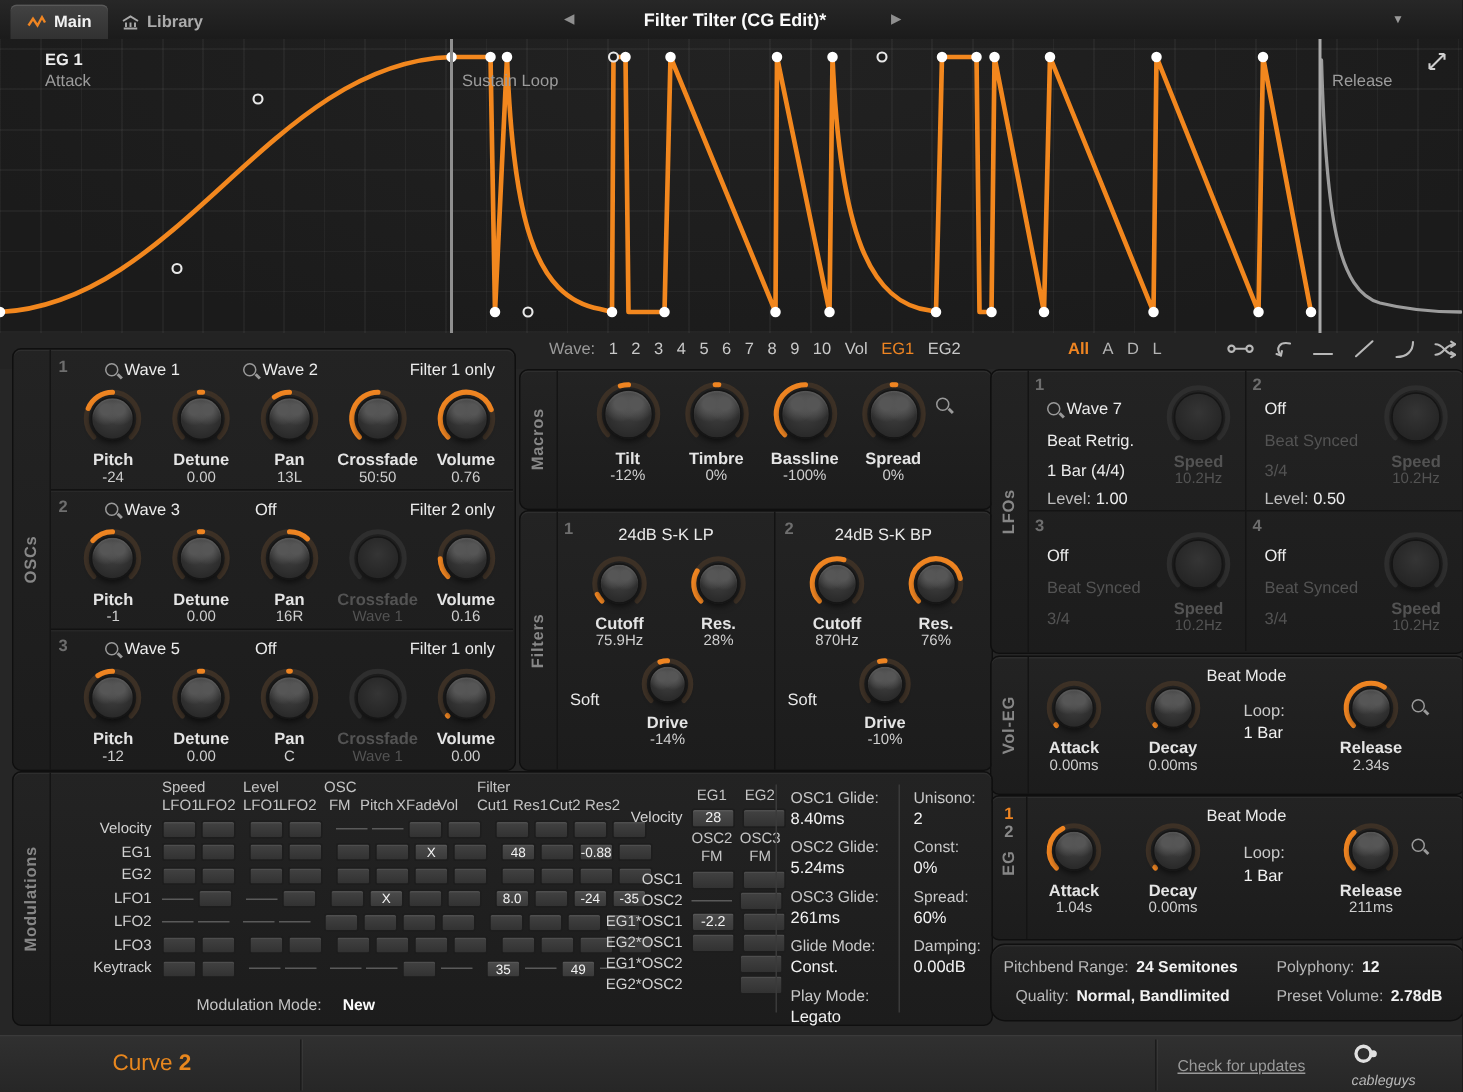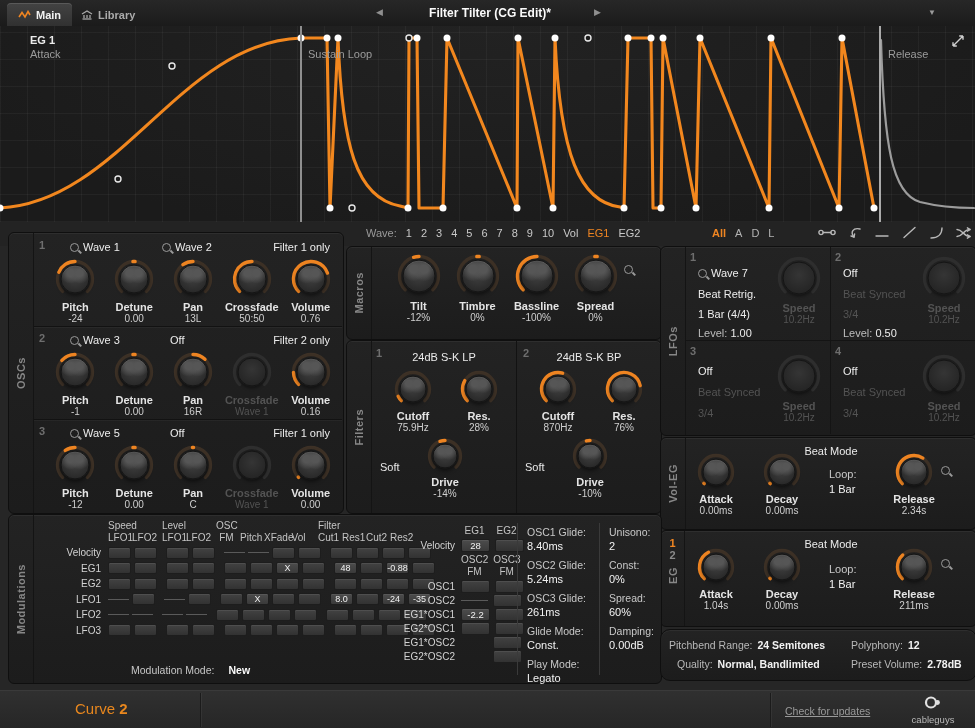--- a/index.html
+++ b/index.html
@@ -107,21 +107,21 @@
   .vdiv{position:absolute;width:1px;background:#3a3a3a;}
   
   .set-pair{position:absolute;font-size:10.5px;color:#b8b8b8;white-space:nowrap;}
   .set-pair .sval{color:#f2f2f2;font-weight:700;margin-left:5px;}
   
   .footer{position:absolute;left:0;top:690px;width:100%;height:38px;background:linear-gradient(#303030,#262626);border-top:1px solid #3a3a3a;}
   .fsep{position:absolute;top:2px;bottom:2px;width:1px;background:#1b1b1b;box-shadow:1px 0 0 rgba(255,255,255,.05);}
   .brand{position:absolute;left:75px;top:9px;font-size:15px;color:#E8871E;}
   .brand b{font-weight:700;}
   .update-link{position:absolute;left:785px;top:14px;font-size:10.5px;color:#9a9a9a;text-decoration:underline;}
-  .cg-logo{position:absolute;right:10px;top:4px;width:64px;text-align:center;}
+  .cg-logo{position:absolute;right:10px;top:4px;width:64px;font-style:italic;}
   .cg-text{font-size:9.5px;color:#b8b8b8;margin-top:0px;}
 </style>
 </head>
 <body>
 
 <div id="app">
 
   <div class="topbar">
     <div class="tab active">
       <svg width="13" height="9">
@@ -815,20 +815,43 @@
             <div class="m-cell"></div>
             <div class="m-cell"></div>
           </div>
           <div class="m-group">
             <div class="m-cell"></div>
             <div class="m-cell"></div>
             <div class="m-cell"></div>
             <div class="m-cell"></div>
           </div>
         </div>
+        <div class="m-row">
+          <div class="m-label">Keytrack</div>
+          <div class="m-group">
+            <div class="m-cell"></div>
+            <div class="m-cell"></div>
+          </div>
+          <div class="m-group">
+            <div class="m-dash"></div>
+            <div class="m-dash"></div>
+          </div>
+          <div class="m-group">
+            <div class="m-dash"></div>
+            <div class="m-dash"></div>
+            <div class="m-cell"></div>
+            <div class="m-dash"></div>
+          </div>
+          <div class="m-group">
+            <div class="m-cell hasval">35</div>
+            <div class="m-dash"></div>
+            <div class="m-cell hasval">49</div>
+            <div class="m-dash"></div>
+          </div>
+        </div>
       </div>
     <div class="mode-line" style="left:122px;top:149px">
       <span>Modulation Mode:</span><b>New</b>
     </div>
     <div class="matrix mini" style="left:388px;top:7px">
         <div class="m-row m-head">
           <div class="m-label"></div>
           <div class="m-group">
             <div class="m-gcols">
               <span class="m-col">EG1</span>

